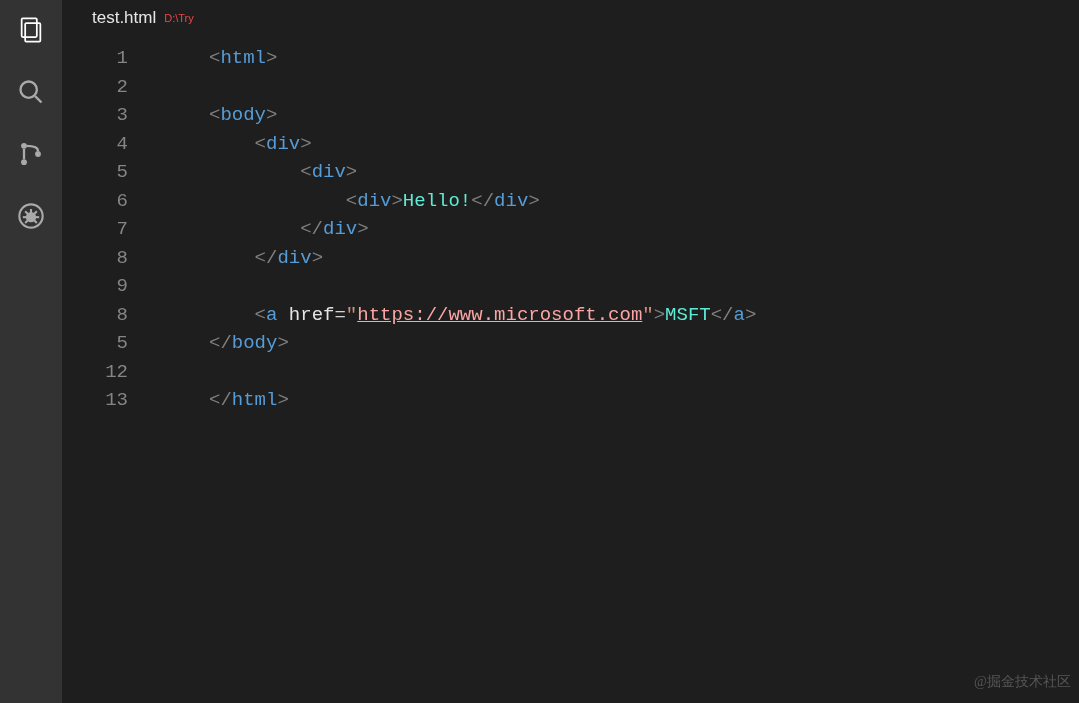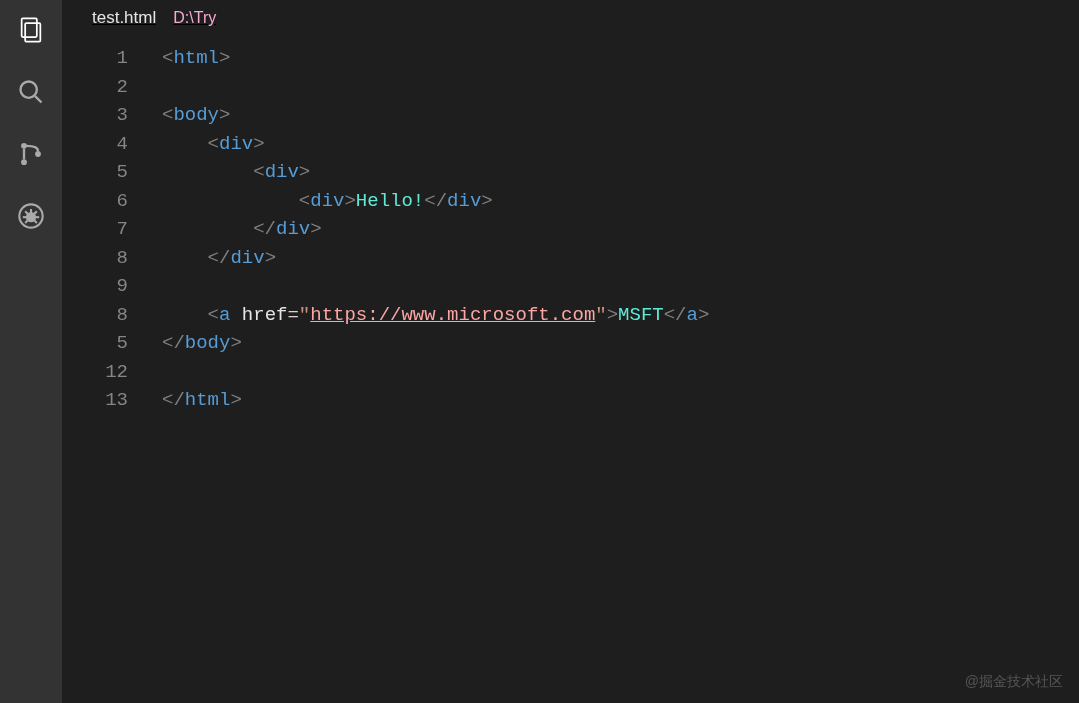--- a/index.html
+++ b/index.html
@@ -41,68 +41,68 @@
     flex: 1;
     display: flex;
     flex-direction: column;
     background: #1e1e1e;
   }
   .title-bar {
     height: 36px;
     display: flex;
     align-items: center;
     padding-left: 30px;
-    gap: 17px;
+    gap: 8px;
     background: #1e1e1e;
-    text-decoration: underline;
   }
   .filename {
     color: #e6e6e6;
     font-size: 17px;
     font-weight: 500;
   }
   .filepath {
-    color: #f9a8d4;
-    font-size: 16px;
+    color: #ef4444;
+    font-size: 11px;
   }
   .editor-area {
     flex: 1;
     display: flex;
     font-family: Consolas, "Courier New", monospace;
     font-size: 19px;
     line-height: 28.5px;
     padding-top: 8px;
   }
   .gutter {
     width: 100px;
     color: #858585;
     text-align: right;
     padding-right: 34px;
     user-select: none;
   }
   .code {
     flex: 1;
     white-space: pre;
     color: #d4d4d4;
+    margin-left: 47px;
   }
   .line { white-space: pre; }
   .t-br { color: #808080; }       
   .t-tag { color: #569cd6; }      
   .t-attr { color: #e5e5e5; }     
   .t-eq { color: #d4d4d4; }
   .t-str { color: #ce9178; }      
   .t-url { color: #fca5a5; text-decoration: underline; }
   .t-txt { color: #5eead4; }
   .watermark {
     position: absolute;
-    right: 16px;
+    right: 8px;
     bottom: 12px;
     color: #555555;
     font-size: 14px;
-    font-family: Liberation Sans, sans-serif;
+    font-family: Liberation Serif, serif;
   }
 </style>
 </head>
 <body>
 
 <div class="layout">
   <div class="activity-bar">
     <div class="activity-icon active">
       <svg viewBox="0 0 24 24" fill="none" stroke="currentColor" stroke-width="1.5">
         <rect x="4" y="2" width="13" height="16" rx="1"></rect>

